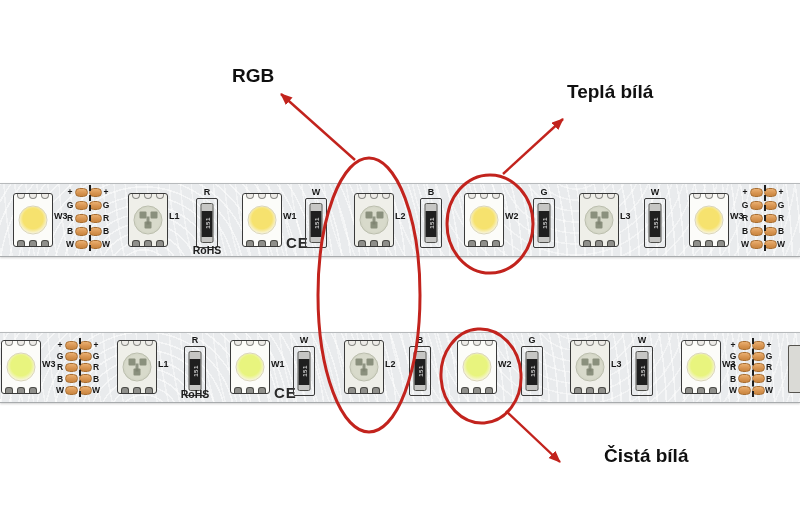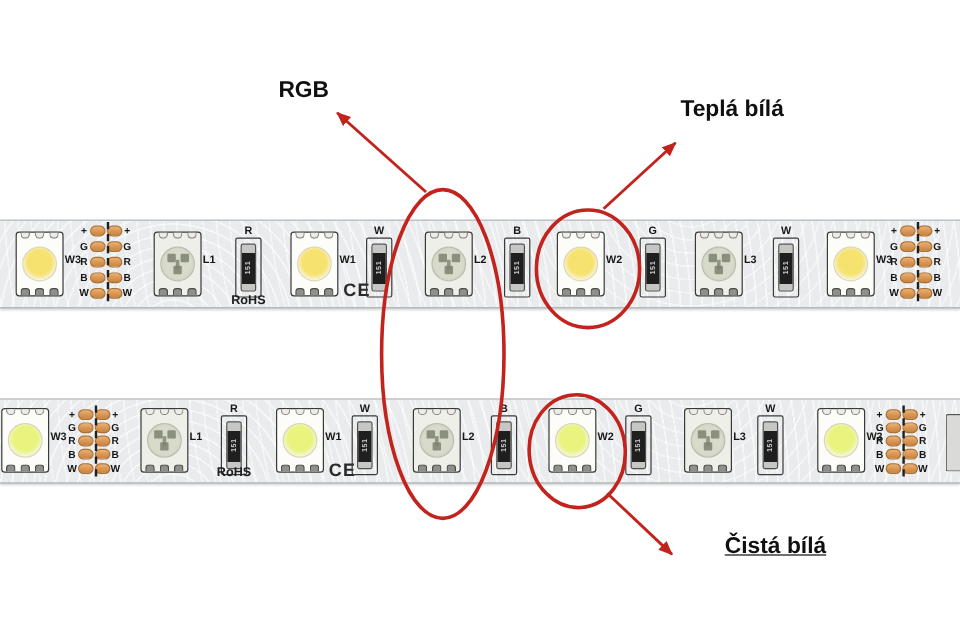--- a/index.html
+++ b/index.html
@@ -507,14 +507,14 @@
   <ellipse cx="369" cy="295" rx="51" ry="137" class="mark"></ellipse>
       <ellipse cx="490" cy="224" rx="43" ry="49" class="mark"></ellipse>
       <ellipse cx="481" cy="376" rx="40" ry="47" transform="rotate(-4 481 376)" class="mark"></ellipse>
       <line x1="355" y1="160" x2="281" y2="94" class="arrow" marker-end="url(#arrowhead)"></line>
       <line x1="503" y1="174" x2="563" y2="119" class="arrow" marker-end="url(#arrowhead)"></line>
       <line x1="506" y1="411" x2="560" y2="462" class="arrow" marker-end="url(#arrowhead)"></line>
     </svg>
 
   <div class="annot" style="left: 232px; top: 66px;">RGB</div>
   <div class="annot" style="left: 567px; top: 82px;">Teplá bílá</div>
-  <div class="annot" style="left: 604px; top: 446px; text-decoration: underline;">Čistá bílá</div>
+  <div class="annot" style="left: 604px; top: 446px;">Čistá bílá</div>
 </div>
 
 </body></html>

